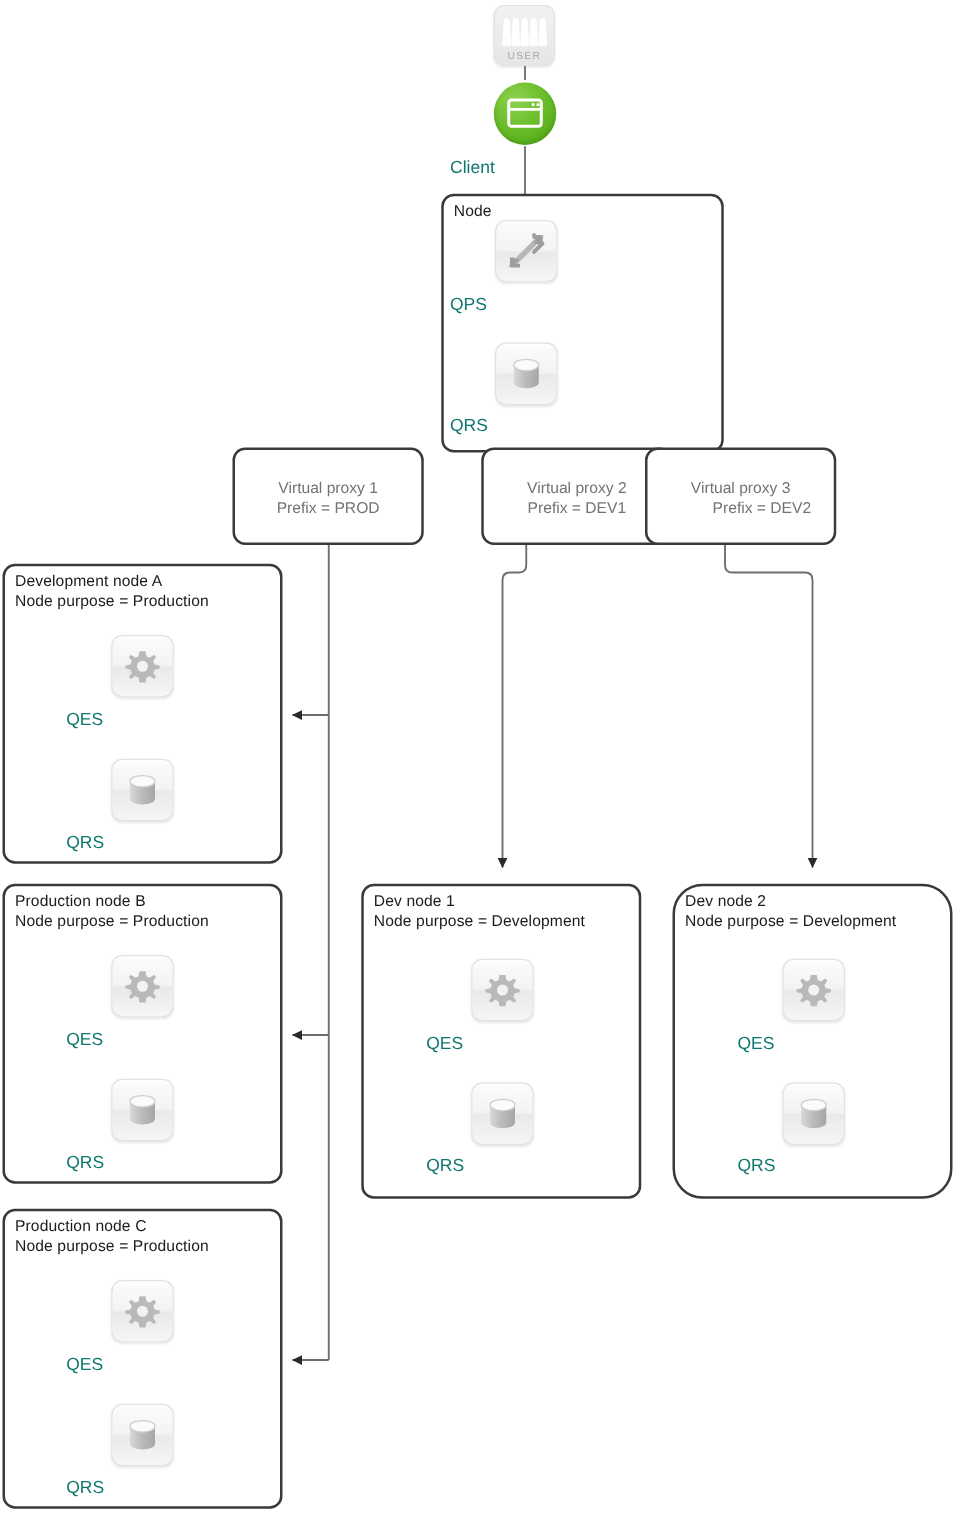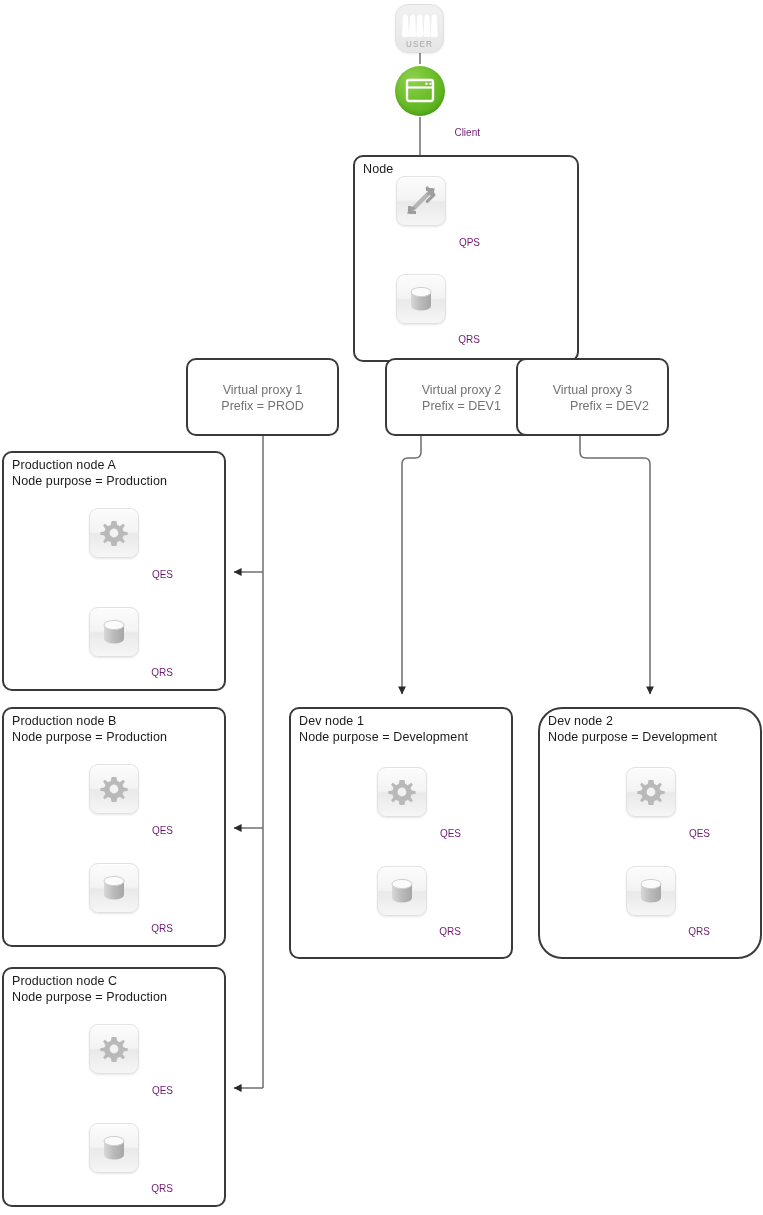--- a/index.html
+++ b/index.html
@@ -60,31 +60,31 @@
     height: 48px;
     border-radius: 9px;
     background: linear-gradient(180deg,#fcfcfc 0%,#f3f3f3 48%,#e9e9e9 52%,#f6f6f6 100%);
     border: 1px solid #e2e2e2;
     box-shadow: 0 1px 2px rgba(0,0,0,0.10), inset 0 1px 0 #ffffff;
   }
   .tile svg, .tile .glyph { display:block; }
   .icon-caption {
     position: absolute;
     width: 120px;
-    text-align: right;
-    font-size: 10px;
-    color: #701a75;
+    text-align: left;
+    font-size: 14px;
+    color: #0f766e;
     line-height: 14px;
   }
   
   .user-tile {
     position: absolute;
     width: 47px;
     height: 47px;
-    border-radius: 13px;
+    border-radius: 8px;
     background: linear-gradient(180deg,#f1f1f1 0%,#ececec 50%,#e6e6e6 100%);
     border: 1px solid #e0e0e0;
     box-shadow: 0 1px 2px rgba(0,0,0,0.08);
   }
   
   .client-circle {
     position: absolute;
     width: 50px;
     height: 50px;
     border-radius: 50%;
@@ -204,21 +204,21 @@
     <div class="vp-label">Virtual proxy 2</div>
     <div class="vp-label" style="top:38px;">Prefix = DEV1</div>
   </div>
 
   <div class="box" style="left:504px; top:358px; width:153px; height:78px;margin-left:12px;">
     <div class="vp-label">Virtual proxy 3</div>
     <div class="vp-label" style="top:38px;padding-left:34px;">Prefix = DEV2</div>
   </div>
 
   <div class="box" style="left:2px; top:451px; width:224px; height:240px;">
-    <div class="box-title">Production node A</div>
+    <div class="box-title">Development node A</div>
     <div class="box-title" style="top:21px;">Node purpose = Production</div>
   </div>
   <div class="tile" style="left:89px; top:508px;">
     <svg width="48" height="48" viewBox="0 0 48 48">
       <g fill="#b9b9b9">
         <path d="M24,12 l2.4,0 0.8,4.1 a8.6,8.6 0 0 1 2.6,1.1 l3.4,-2.4 1.7,1.7 -2.4,3.4
                  a8.6,8.6 0 0 1 1.1,2.6 l4.1,0.8 0,2.4 -4.1,0.8 a8.6,8.6 0 0 1 -1.1,2.6
                  l2.4,3.4 -1.7,1.7 -3.4,-2.4 a8.6,8.6 0 0 1 -2.6,1.1 l-0.8,4.1 -2.4,0
                  -2.4,0 -0.8,-4.1 a8.6,8.6 0 0 1 -2.6,-1.1 l-3.4,2.4 -1.7,-1.7 2.4,-3.4
                  a8.6,8.6 0 0 1 -1.1,-2.6 l-4.1,-0.8 0,-2.4 4.1,-0.8 a8.6,8.6 0 0 1 1.1,-2.6

